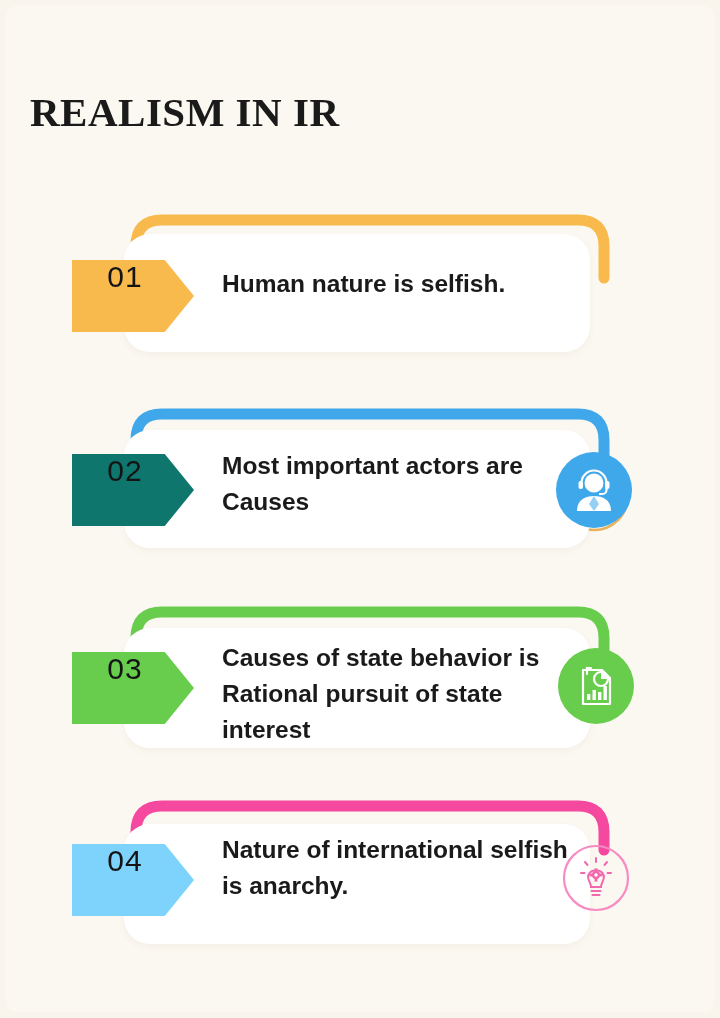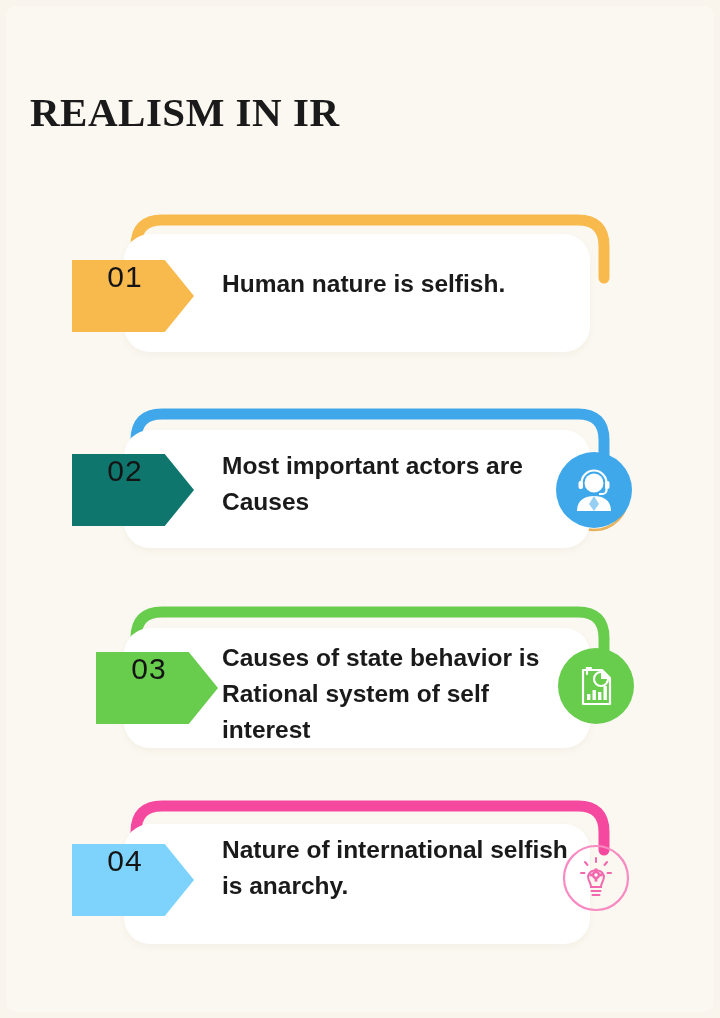--- a/index.html
+++ b/index.html
@@ -179,24 +179,24 @@
         <path d="M 38 44 L 33 52 L 38 59 L 43 52 Z" fill="#3FA8EB" opacity="0.55"></path>
       </svg>
     </div>
   </div>
 
   <div class="card" id="card-2" style="top:600px;">
     <svg class="card-outline" width="500" height="126" viewBox="0 0 500 126">
       <path id="stroke-2" d="M 16 114 L 16 38 Q 16 12 42 12 L 458 12 Q 484 12 484 38 L 484 64" fill="none" stroke="#68CC4D" stroke-width="11" stroke-linecap="round"></path>
     </svg>
     <div class="card-body" style="height:120px;"></div>
-    <div class="badge" id="badge-2" style="top:52px; background:#68CC4D;margin-left:24px;">
+    <div class="badge" id="badge-2" style="top:52px; background:#68CC4D;">
       <span class="badge-num">03</span>
     </div>
-    <div class="card-text" style="top:40px;">Causes of state behavior is Rational system of self interest</div>
+    <div class="card-text" style="top:40px;">Causes of state behavior is Rational pursuit of state interest</div>
     <div class="icon-wrap filled" style="left:558px; top:48px; background:#68CC4D;">
       <svg width="76" height="76" viewBox="0 0 76 76">
         <g fill="none" stroke="#FFFFFF" stroke-width="2.2" stroke-linejoin="round">
           <path d="M 25 22 L 44 22 L 52 30 L 52 56 L 25 56 Z"></path>
         </g>
         <g fill="#FFFFFF">
           <rect x="29" y="46" width="3.4" height="6"></rect>
           <rect x="34.5" y="42" width="3.4" height="10"></rect>
           <rect x="40" y="44" width="3.4" height="8"></rect>
           <rect x="45.5" y="38" width="3.4" height="14"></rect>

